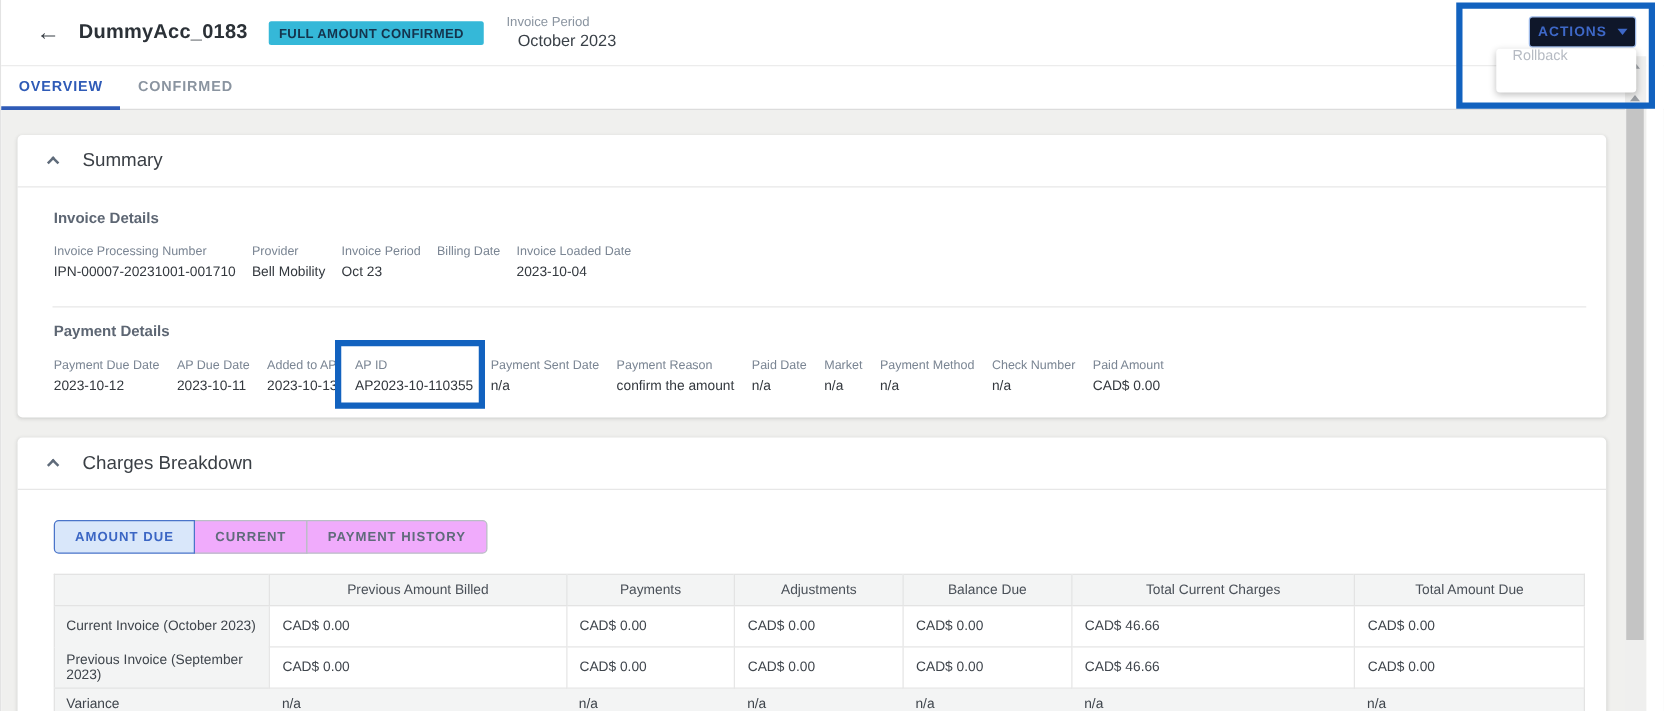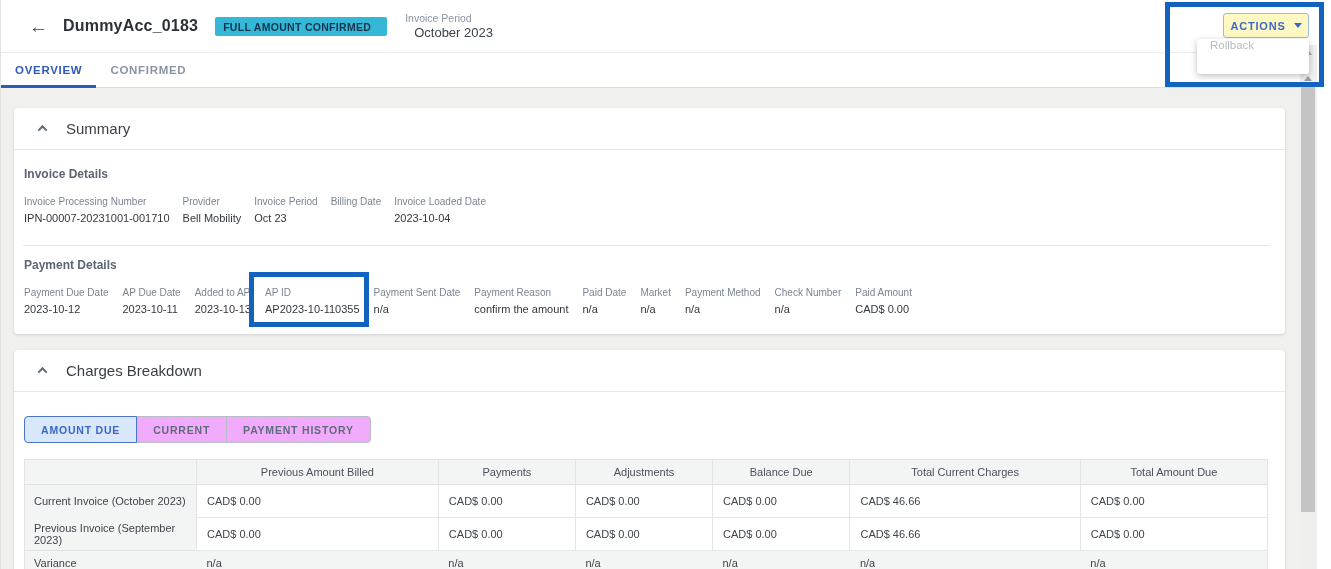--- a/index.html
+++ b/index.html
@@ -23,21 +23,21 @@
     font-size:10.5px; font-weight:bold; letter-spacing:.3px;
     padding:4px 16px 3px 8px; border-radius:2px; white-space:nowrap;
   }
   .inv-period { margin-left:18px; }
   .inv-period .lab { font-size:10.5px; color:#8a94a0; }
   .inv-period .val { font-size:13px; color:#3a4148; margin-top:1px; padding-left:9px; }
 
   
   .actions-btn {
     position:absolute; left:1222px; top:13px; width:86px; height:25px; z-index:40;
-    background:#fef9c3; border:1px solid #9db9e8; border-radius:3px;
+    background:#0f172a; border:1px solid #9db9e8; border-radius:3px;
     display:flex; align-items:center; justify-content:center; gap:8px;
     font-size:11px; font-weight:bold; letter-spacing:.8px; color:#3e68c8; cursor:pointer;
   }
   .caret-down { width:0; height:0; border-left:4px solid transparent; border-right:4px solid transparent; border-top:5px solid #3e68c8; }
   .dropdown-menu {
     position:absolute; left:1196px; top:39px; width:112px; height:35px; z-index:40;
     background:#fff; border-radius:3px; box-shadow:0 2px 6px rgba(0,0,0,.25);
     display:flex; 
   }
   .menu-item { font-size:11.5px; color:#b6bbc3; padding-left:13px; width:100%; cursor:pointer; }
@@ -67,21 +67,21 @@
   .card + .card { margin-top:16px; }
   .card-head {
     display:flex; align-items:center; height:42px; padding:0 25px;
     border-bottom:1px solid #e7e7e7; cursor:pointer;
   }
   .chevron-up {
     width:7px; height:7px; border-left:2px solid #5f6b7a; border-top:2px solid #5f6b7a;
     transform:rotate(45deg) translate(1px,1px); margin-right:20px; flex:none;
   }
   .card-title { font-size:15px; color:#3a3f45; }
-  .card-body { padding:14px 17px 18px 10px; }
+  .card-body { padding:14px 17px 18px 29px; }
   .group-title { font-size:12px; font-weight:bold; color:#5d6673; margin-top:3px; }
   .fields { display:flex; margin-top:15px; }
   .fields.inv { gap:13px; }
   .fields.pay { gap:14px; }
   .field { position:relative; }
   .flabel { font-size:10px; color:#7a8593; white-space:nowrap; }
   .fvalue { font-size:11px; color:#33383e; margin-top:5px; min-height:13px; white-space:nowrap; }
   .divider { border-top:1px solid #e7e7e7; margin:20px -1px 12px -1px; }
   .field.annotated .ann {
     position:absolute; left:-16px; right:-9px; top:-15px; bottom:-11px;

